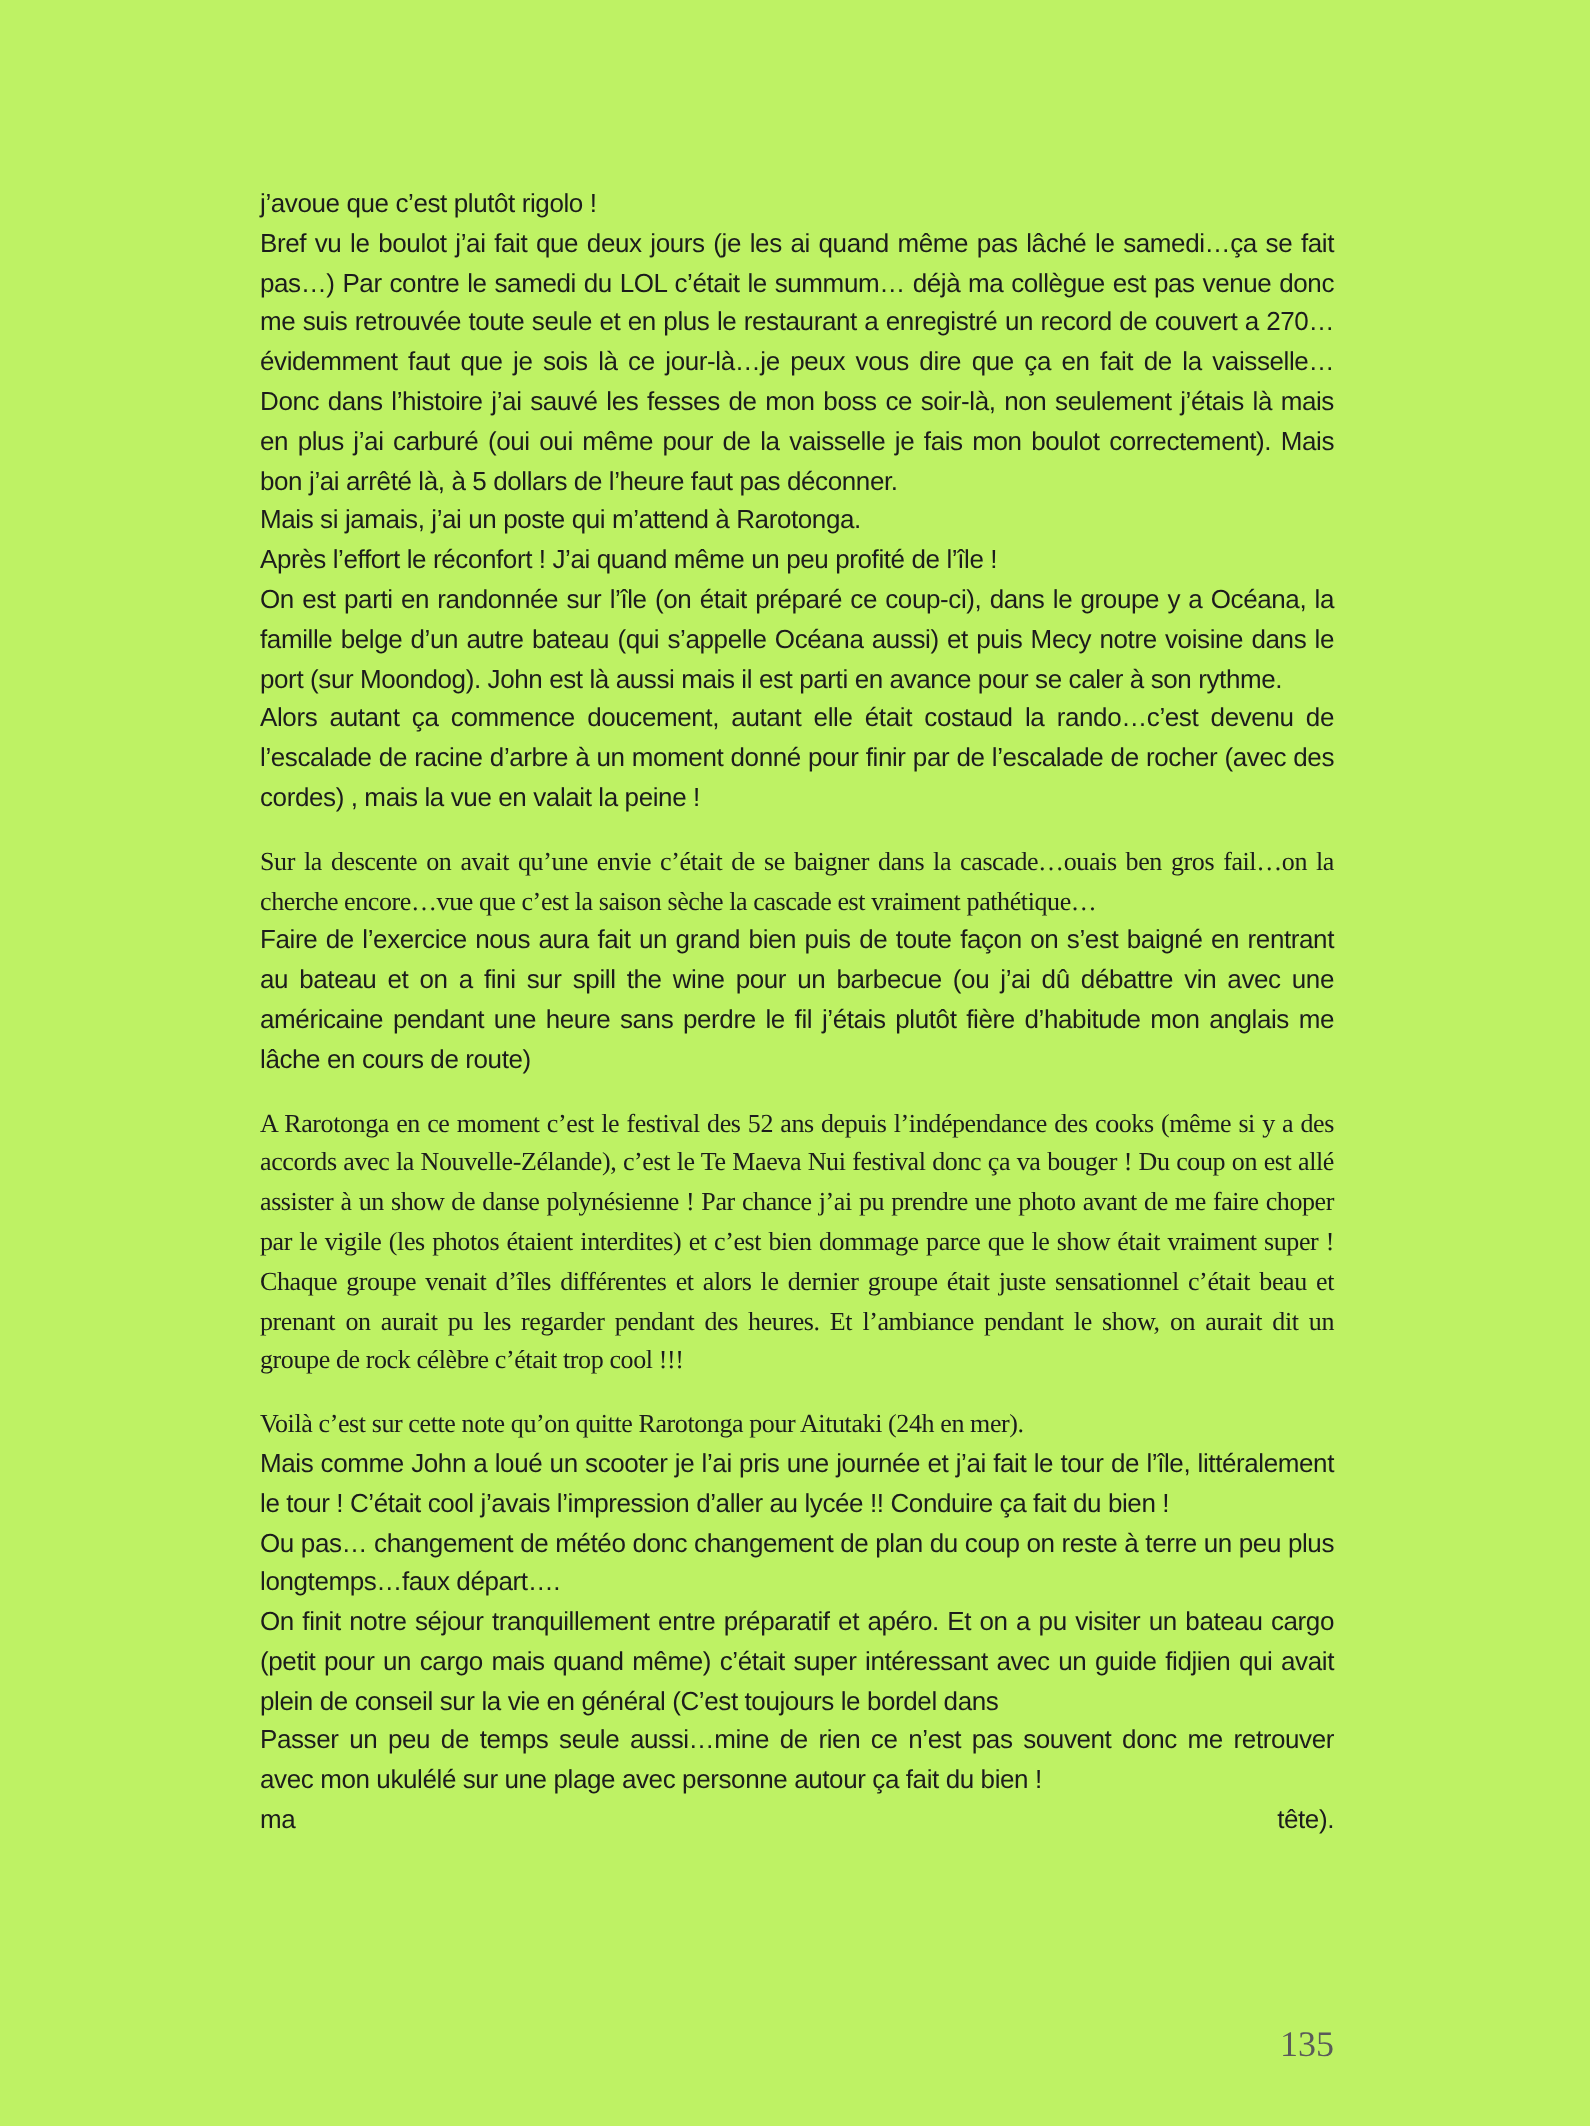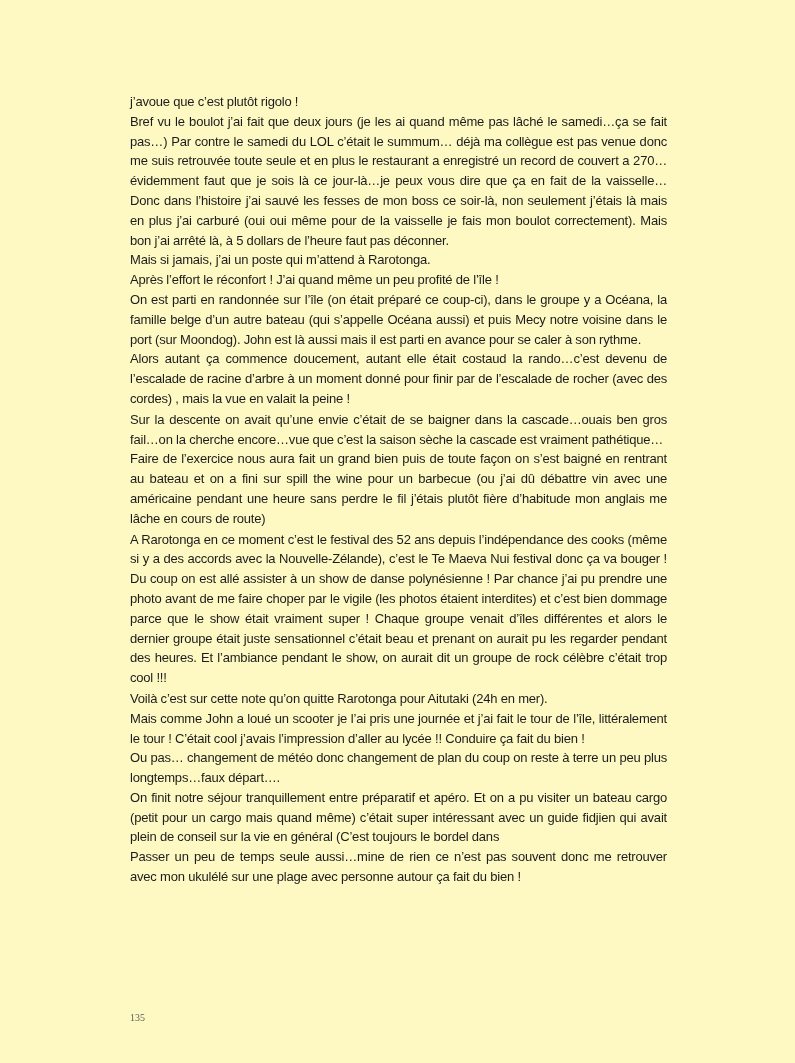--- a/index.html
+++ b/index.html
@@ -9,57 +9,58 @@
   }
   body {
     width: 795px;
     height: 1063px;
     position: relative;
     overflow: hidden;
   }
   .page {
     position: absolute;
     inset: 0;
-    background: #fef9c3;
+    background: #bef264;
   }
   .text-column {
     position: absolute;
     left: 130px;
     top: 92px;
     width: 537px;
     font-family: "Liberation Sans", "DejaVu Sans", sans-serif;
     font-size: 13px;
     line-height: 19.8px;
     letter-spacing: -0.2px;
     color: #1c1c1c;
   }
   p.para {
     margin: 0;
     padding: 0;
     text-align: justify;
     text-justify: inter-word;
   }
   p.gap-before {
-    margin-top: 1px;
+    margin-top: 12px;
+    font-family: Liberation Serif, serif;
   }
   .italic {
   }
   .last-line {
     display: flex;
     justify-content: space-between;
     text-align: left;
   }
   .page-number {
     position: absolute;
     left: 130px;
     top: 1012px;
     width: 537px;
-    text-align: left;
+    text-align: right;
     font-family: "Liberation Serif", "DejaVu Serif", serif;
-    font-size: 10px;
+    font-size: 18px;
     color: #5a5a5a;
   }
 </style>
 </head>
 <body>
 
 <div class="page">
 
   <div class="text-column">
 
@@ -84,18 +85,22 @@
     <p class="para gap-before">Voilà c’est sur cette note qu’on quitte Rarotonga pour Aitutaki (24h en mer).</p>
 
     <p class="para">Mais comme John a loué un scooter je l’ai pris une journée et j’ai fait le tour de l’île, littéralement le tour ! C’était cool j’avais l’impression d’aller au lycée !! Conduire ça fait du bien !</p>
 
     <p class="para">Ou pas… changement de météo donc changement de plan du coup on reste à terre un peu plus longtemps…faux départ….</p>
 
     <p class="para">On finit notre séjour tranquillement entre préparatif et apéro. Et on a pu visiter un bateau cargo (petit pour un cargo mais quand même) c’était super intéressant avec un guide fidjien qui avait plein de conseil sur la vie en général (C’est toujours le bordel dans</p>
 
     <p class="para">Passer un peu de temps seule aussi…mine de rien ce n’est pas souvent donc me retrouver avec mon ukulélé sur une plage avec personne autour ça fait du bien !</p>
 
+    <div class="last-line">
+      <span>ma</span>
+      <span>tête).</span>
+    </div>
 
   </div>
 
   <div class="page-number">135</div>
 
 </div>
 
 </body></html>

